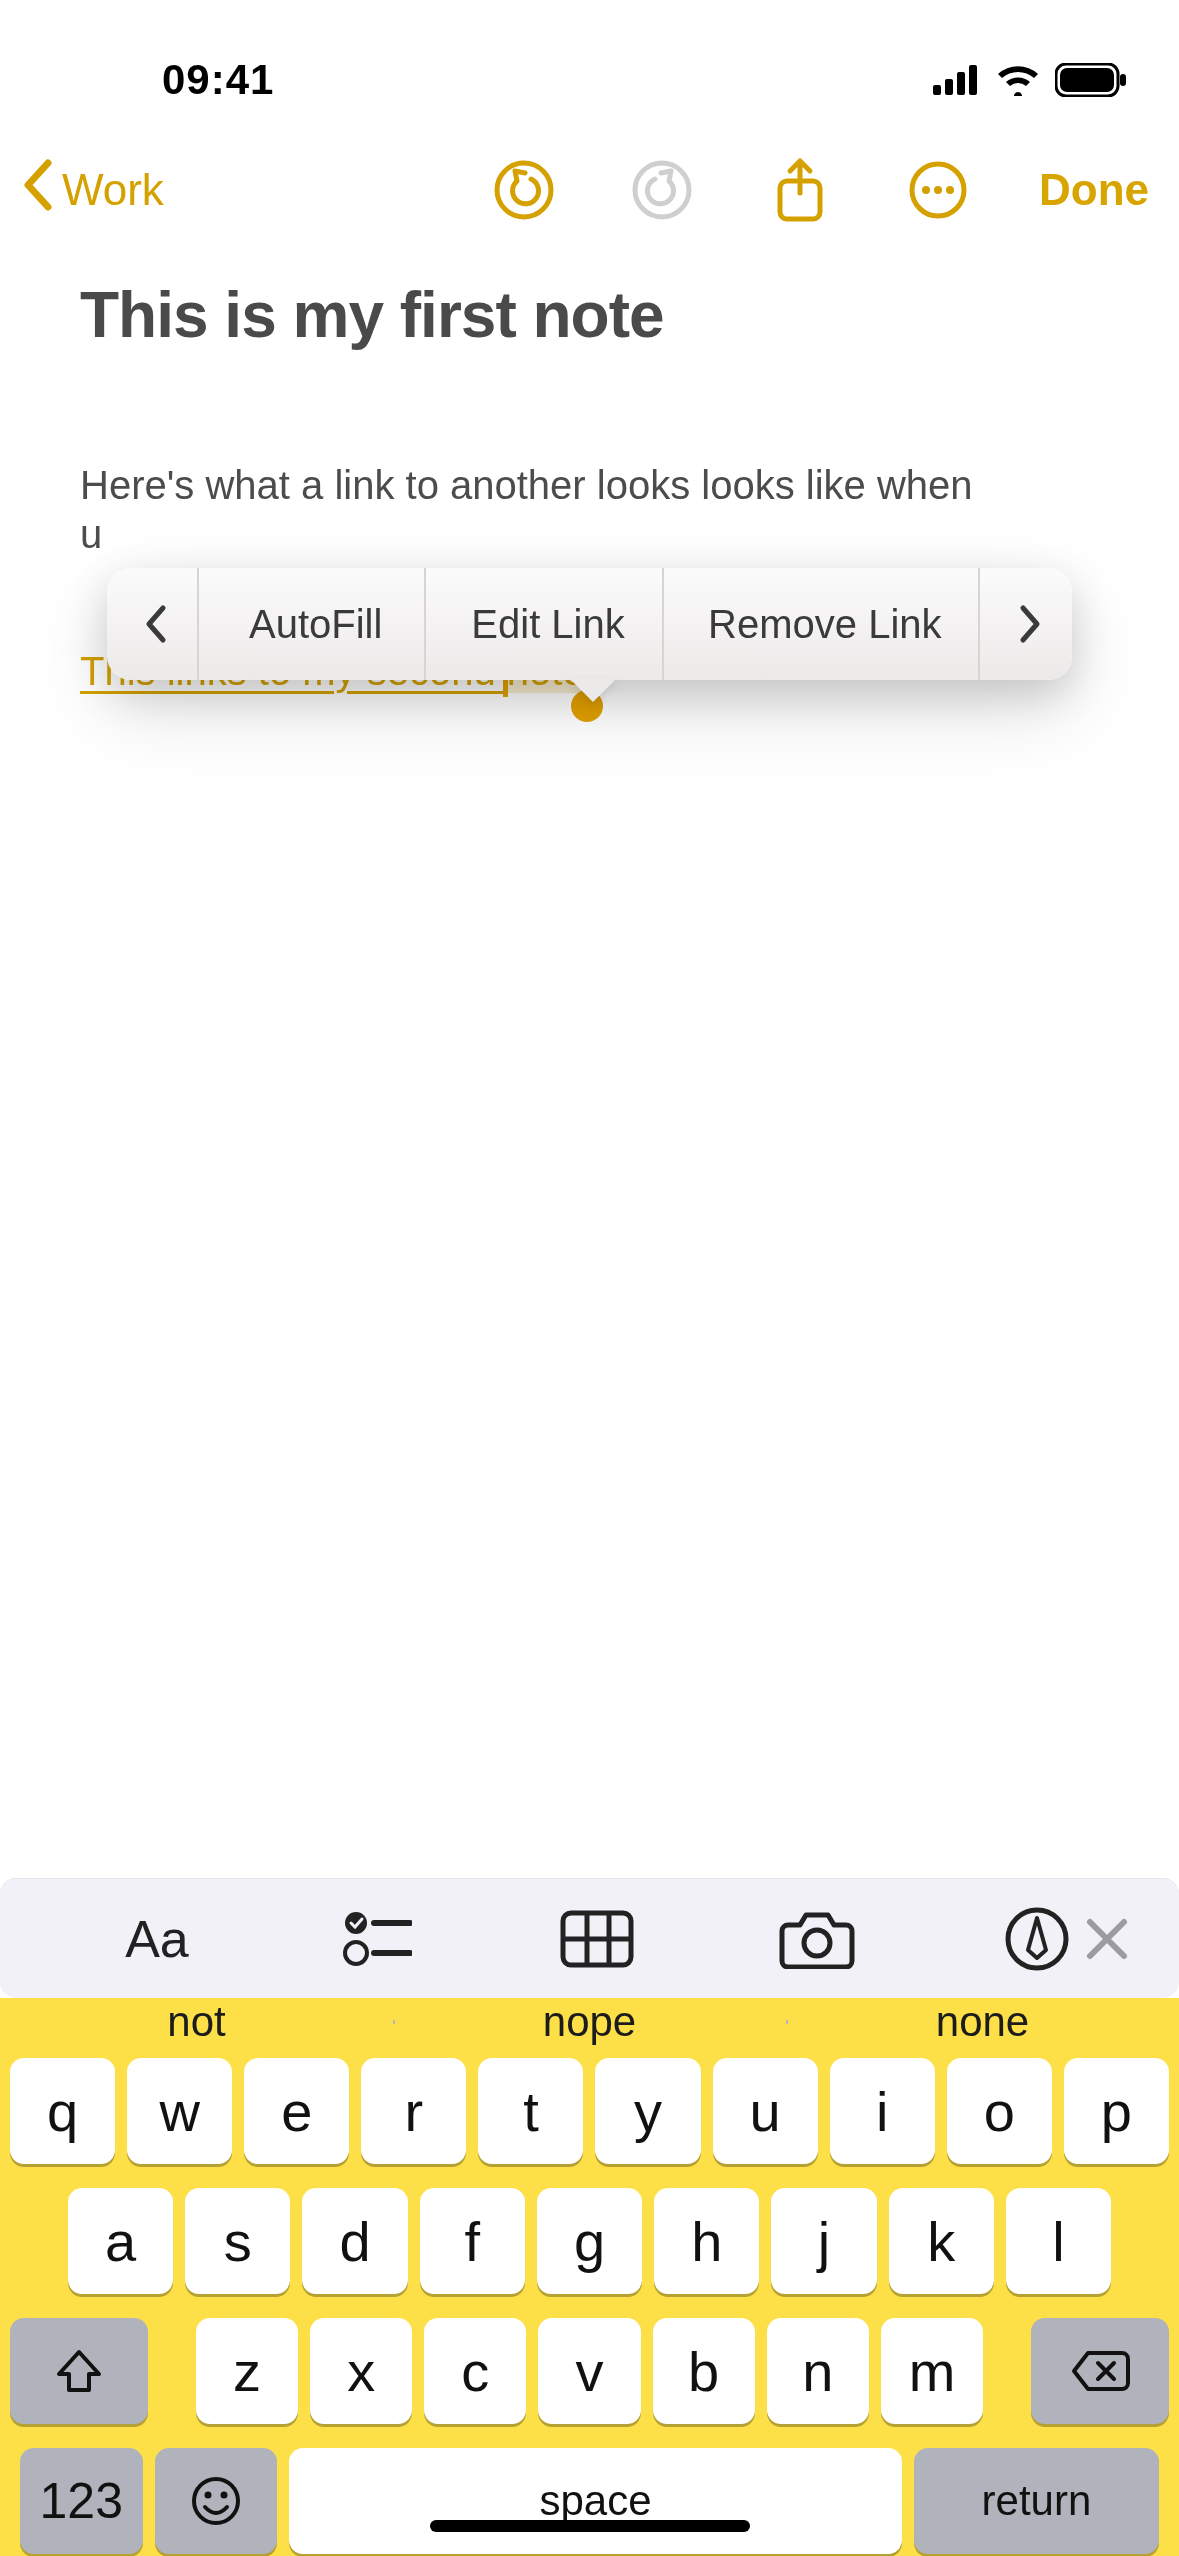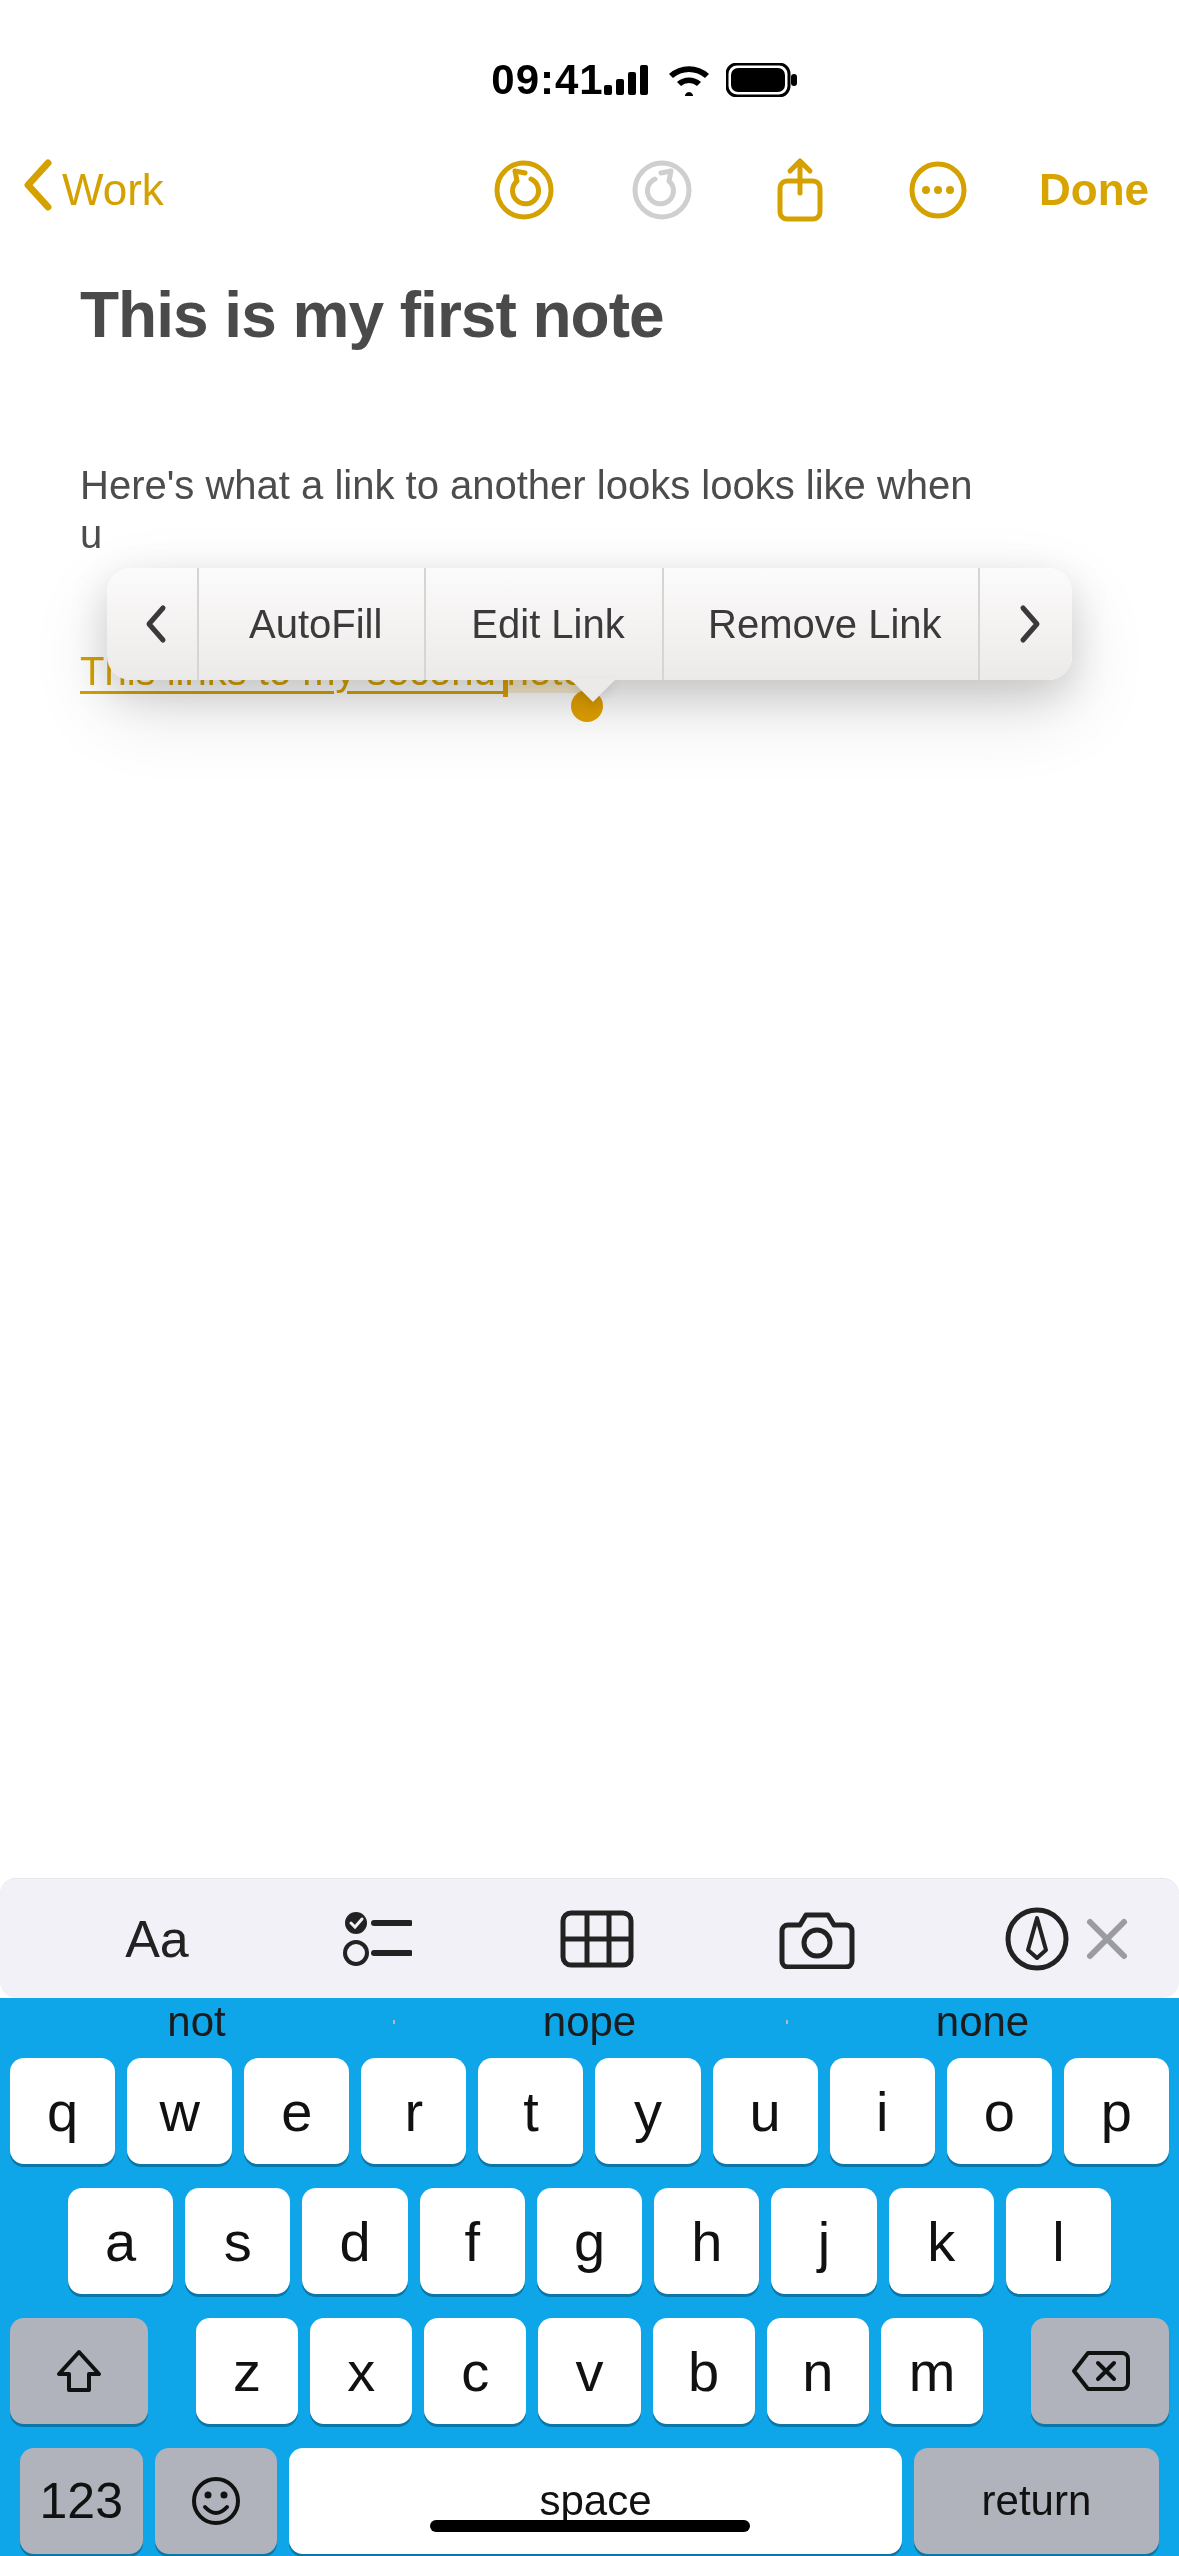--- a/index.html
+++ b/index.html
@@ -1,21 +1,21 @@
 <!DOCTYPE html>
 <html><head>
 <meta charset="utf-8">
 <style>
   * { margin: 0; padding: 0; box-sizing: border-box; font-family: -apple-system, "SF Pro Text", "Helvetica Neue", Helvetica, Arial, sans-serif; }
   html, body { width: 1179px; height: 2556px; background: #fff; overflow: hidden; }
 
   
   .status-bar {
     height: 130px;
-    display: flex; align-items: center; justify-content: center;
+    display: flex; align-items: center; justify-content: space-between;
     padding: 30px 52px 0 52px;
   }
   .status-time { font-size: 42px; font-weight: 700; letter-spacing: 1px; margin-left: 110px;}
   .status-icons { display: flex; align-items: center; gap: 14px; }
   .status-icons svg { display: block; }
 
   
   .nav-bar {
     height: 120px;
     display: flex; align-items: center;
@@ -78,21 +78,21 @@
     display:flex; align-items:center; justify-content:space-between;
     padding: 0 42px 0 118px;
     border-radius: 16px;
   }
   .format-left { display:flex; align-items:center; gap:142px; }
   .format-icon { width:78px; height:78px; display:flex; align-items:center; justify-content:center; }
 
   
   .keyboard {
     position:absolute; top:1998px; left:0; right:0; bottom:0;
-    background:#0ea5e9;
+    background:#fde047;
     display:flex; flex-direction:column;
   }
   .suggest-row {
     height:112px; display:flex; align-items:center;
   }
   .suggest { flex:1; text-align:center; font-size:42px; color:#1c1c1c; position:relative;}
   .suggest + .suggest::before{
     content:""; position:absolute; left:0; top:22px; bottom:22px; width:2px; background:#b6b8be;
   }
   .key-rows { padding: 12px 10px 0 10px; }

